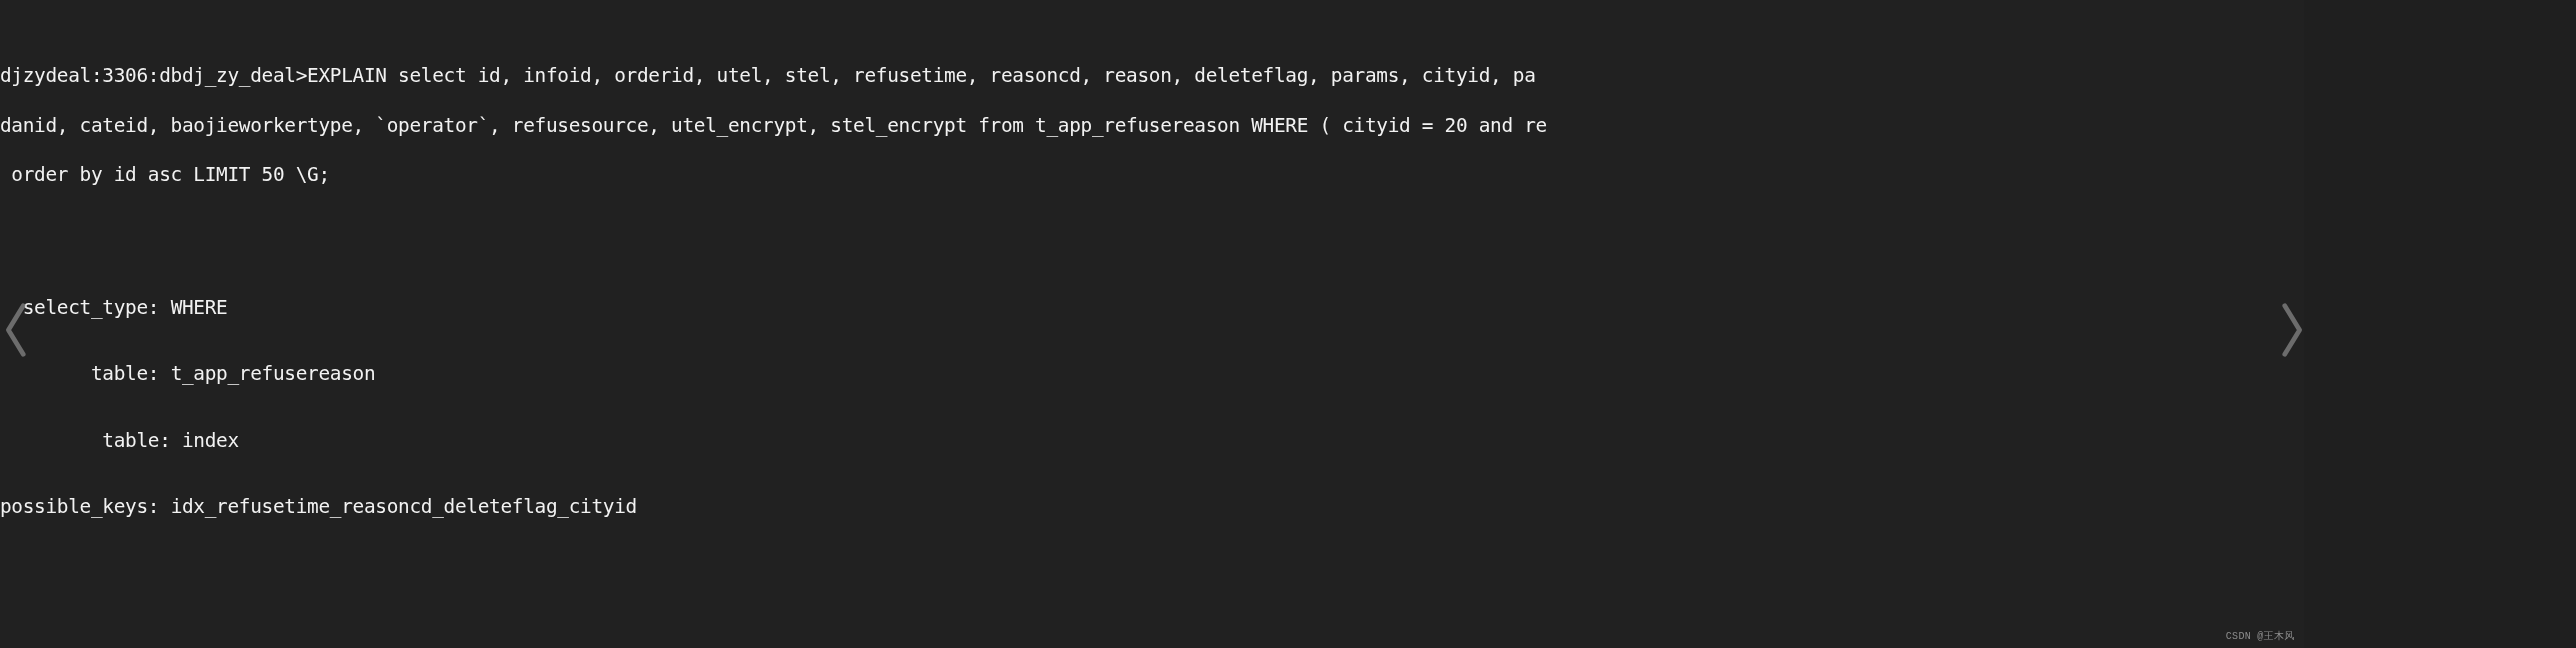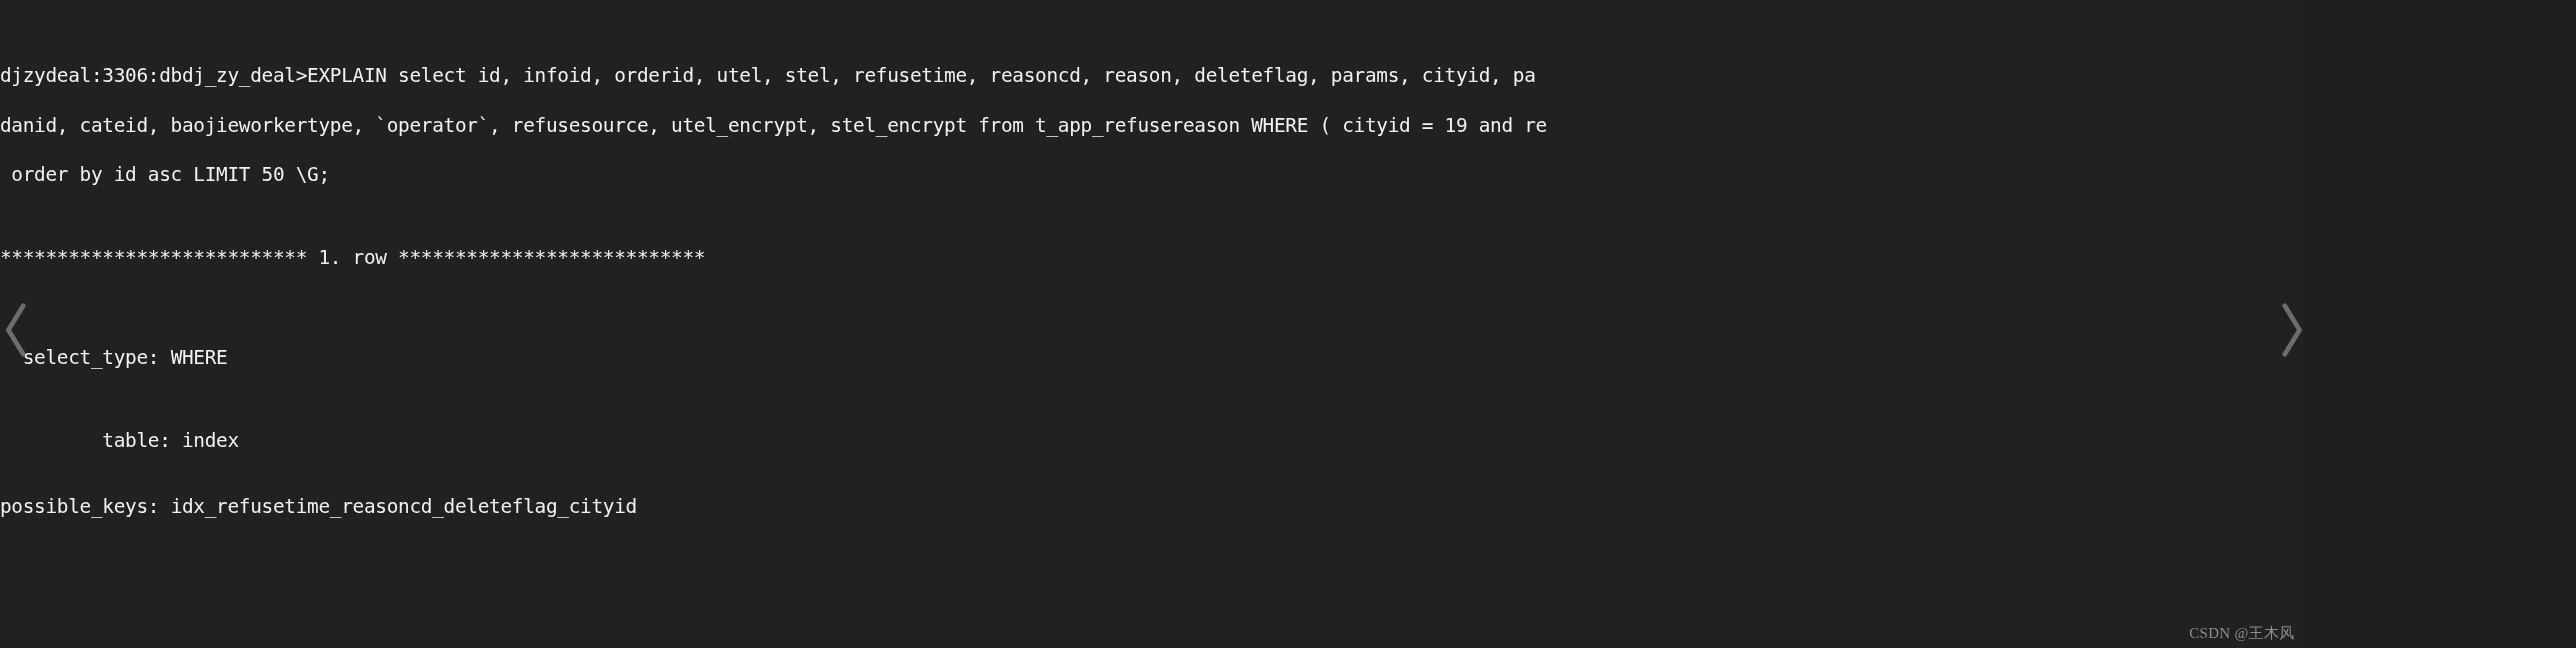--- a/index.html
+++ b/index.html
@@ -55,47 +55,47 @@
   }
   .chevron svg { display: block; width: 100%; height: 100%; }
   #chev-left  { left: 1.4px;   top: 296px; }
   #chev-right { right: -2.7px; top: 296px; }
 
   
   #watermark {
     position: absolute;
     right: 9.5px;
     bottom: 5.4px;
-    font-family: Liberation Serif, serif;
-    font-size: 15px;
+    font-family: Liberation Mono, monospace;
+    font-size: 10px;
     color: #8d8d8d;
     letter-spacing: 0.3px;
     user-select: none;
     text-align: center;
   }
 </style>
 <style></style></head>
 <body>
 
 <div id="screen" style="background: rgb(33, 33, 33);">
 
   <div id="terminal" style="color: rgb(242, 242, 242);">
 
     
     <span class="line">djzydeal:3306:dbdj_zy_deal&gt;EXPLAIN select id, infoid, orderid, utel, stel, refusetime, reasoncd, reason, deleteflag, params, cityid, pa</span>
-    <span class="line">danid, cateid, baojieworkertype, `operator`, refusesource, utel_encrypt, stel_encrypt from t_app_refusereason WHERE ( cityid = 19 and re</span>
+    <span class="line">danid, cateid, baojieworkertype, `operator`, refusesource, utel_encrypt, stel_encrypt from t_app_refusereason WHERE ( cityid = 20 and re</span>
     <span class="line"> order by id asc LIMIT 50 \G;</span>
 
     
-    <span class="line">*************************** 1. row ***************************</span>
 
     
 
     <span class="line"><span>  select_type: </span><span>WHERE</span></span>
 
+    <span class="line"><span>        table: </span><span>t_app_refusereason</span></span>
 
     <span class="line"><span>         table: </span><span>index</span></span>
 
     <span class="line"><span>possible_keys: </span><span>idx_refusetime_reasoncd_deleteflag_cityid</span></span>
 
     
 
     
 
     

